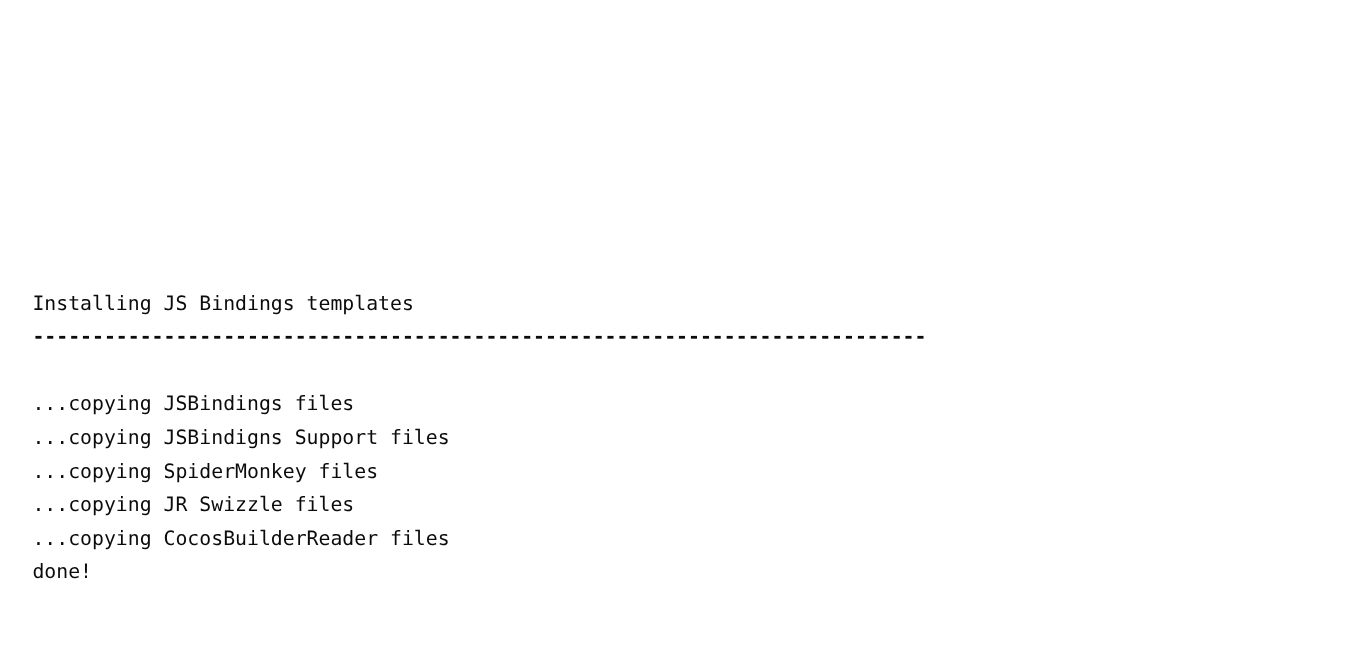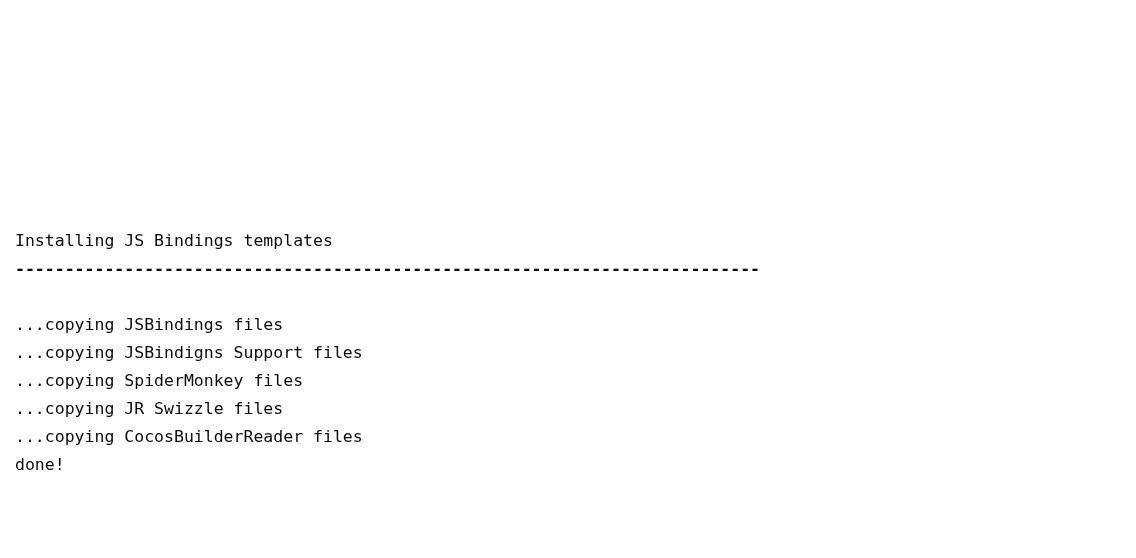--- a/index.html
+++ b/index.html
@@ -16,21 +16,21 @@
   }
   #terminal {
     width: 1136px;
     height: 558px;
     background: #ffffff;
     color: #0b0b0b;
     font-family: "DejaVu Sans Mono", "Liberation Mono", monospace;
     font-size: 16.5px;
     line-height: 28px;
     letter-spacing: 0px;
-    padding: 4px;
+    padding: 16px;
     box-sizing: border-box;
     white-space: pre;
     overflow: hidden;
   }
   .pad-top {
     height: 55px;
   }
   .line {
     height: 28px;
     line-height: 28px;

